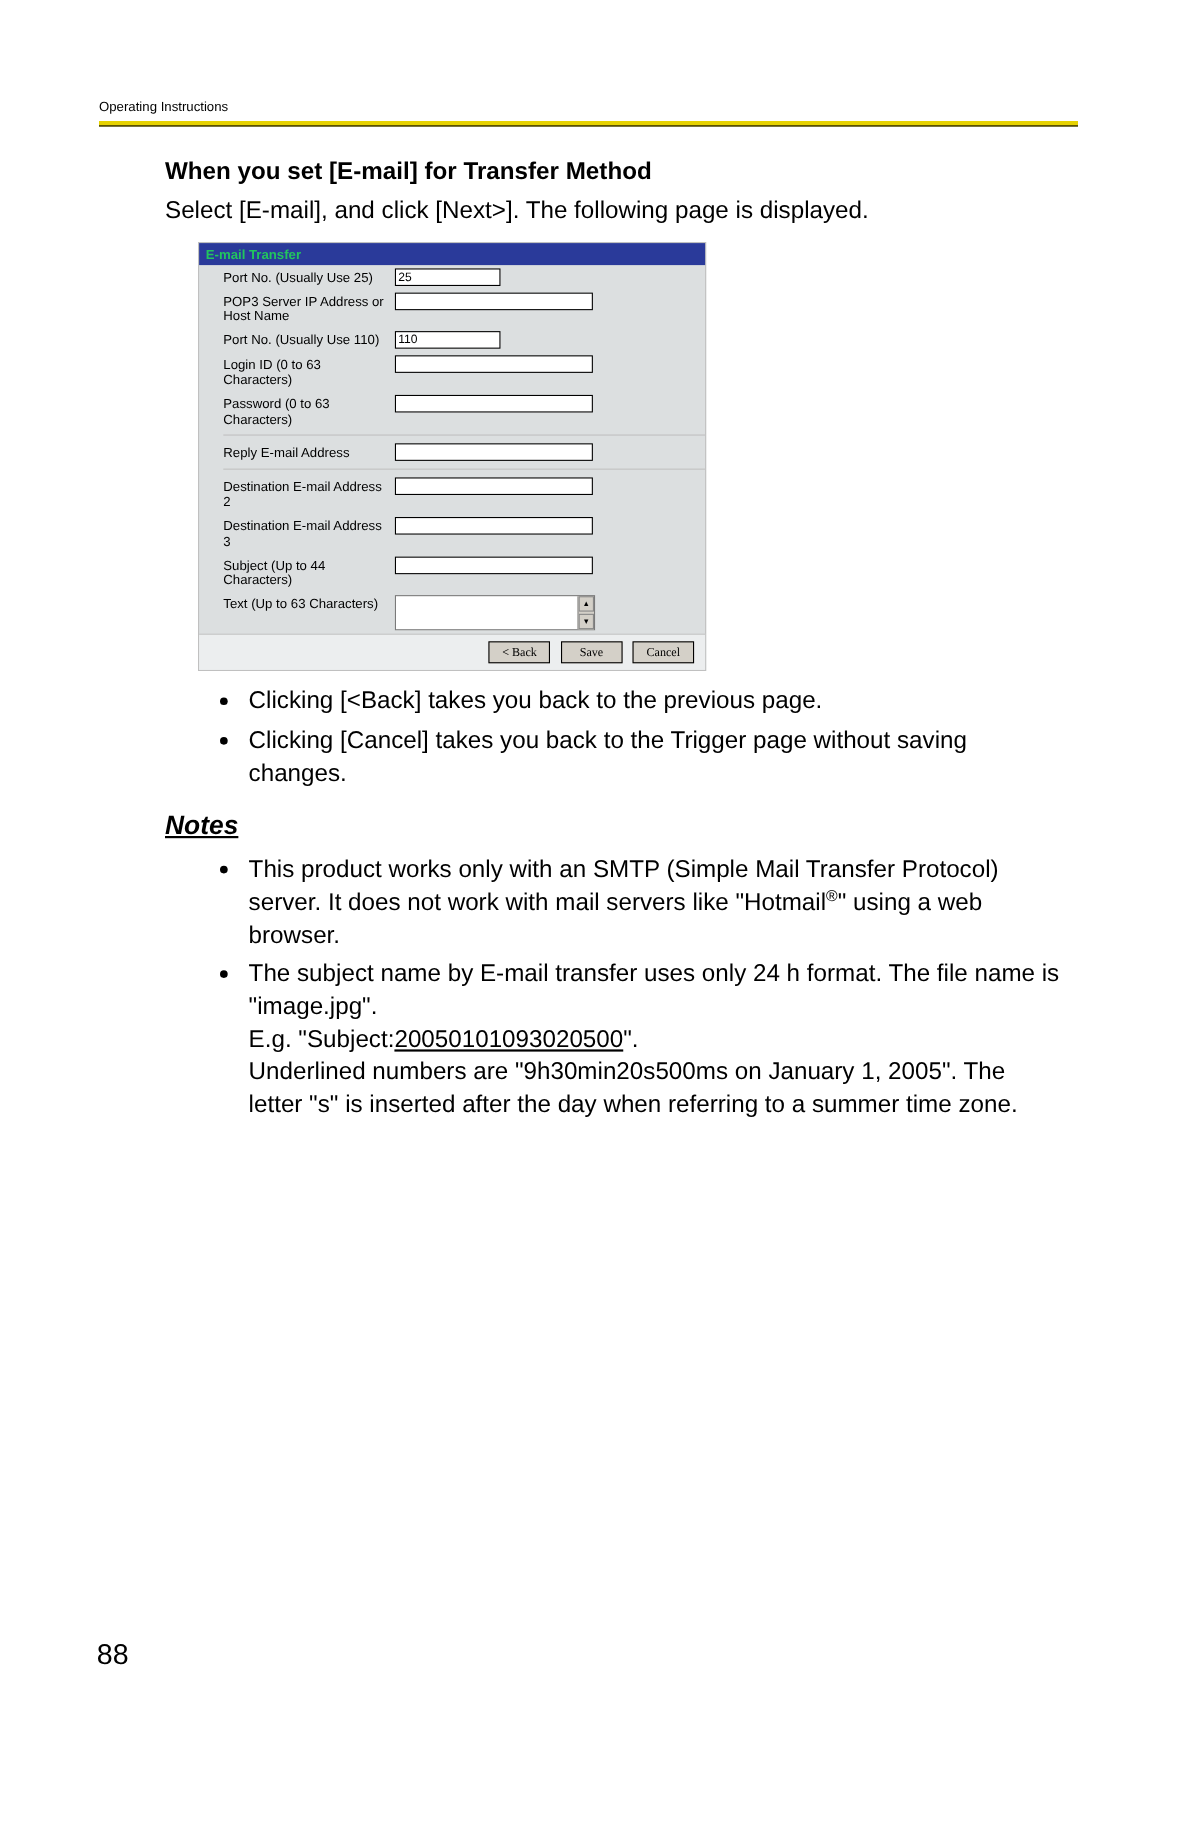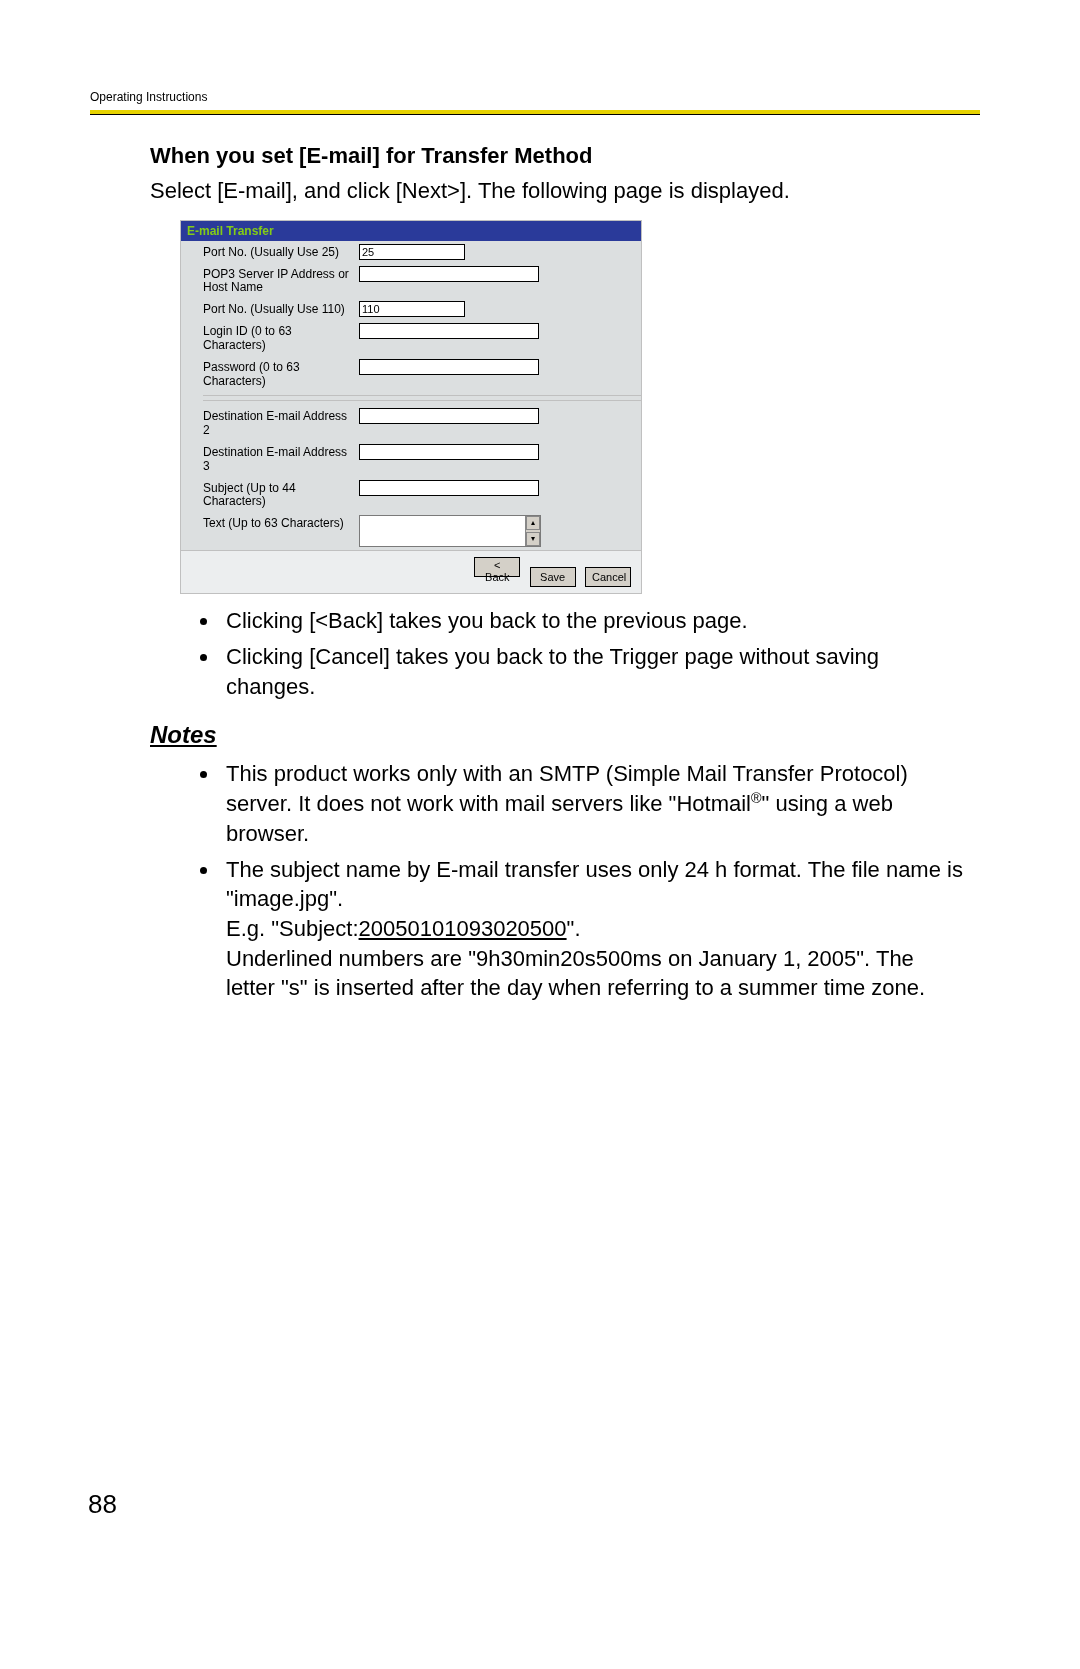--- a/index.html
+++ b/index.html
@@ -43,37 +43,37 @@
     width: 460px;
     background: #dcdfe0;
     font-family: Tahoma, Arial, sans-serif;
     font-size: 12px;
     color: #000;
     border: 1px solid #c0c0c0;
     margin: 0 0 12px 30px;
   }
   .shot-titlebar {
     background: #2a3a9a;
-    color: #84cc16;
+    color: #22c55e;
     font-weight: bold;
     padding: 3px 6px;
     font-size: 12px;
   }
   .shot-row {
     display: flex;
     padding: 3px 8px 3px 22px;
     gap: 6px;
   }
   .shot-label {
     width: 150px;
     line-height: 1.15;
     padding-top: 2px;
   }
   .shot-row input[type="text"] {
-    width: 106px;
+    width: 96px;
     height: 16px;
     border: 1px solid #000;
     background: #fff;
     font-size: 11px;
     padding: 0 2px;
     box-sizing: border-box;
   }
   .shot-row input.long { width: 180px; }
   .shot-divider {
     border-top: 1px solid #c0c0c0;
@@ -110,23 +110,23 @@
     border: 1px solid #888;
     background: #d4d0c8;
   }
   .shot-buttons {
     border-top: 1px solid #c0c0c0;
     padding: 6px 10px;
     text-align: right;
     background: #eceeef;
   }
   .shot-buttons button {
-    font-family: Liberation Sans, sans-serif;
+    font-family: Liberation Serif, serif;
     font-size: 11px;
-    width: 46px;
+    width: 56px;
     height: 20px;
     margin-left: 6px;
     background: #d4d0c8;
     border: 1px solid #000;
   }
   
   ul.bullets {
     list-style: disc;
     padding-left: 70px;
     margin: 8px 16px 20px 0;
@@ -182,20 +182,26 @@
           <div class="shot-row">
             <div class="shot-label">Login ID (0 to 63 Characters)</div>
             <input type="text" class="long" style="">
           </div>
           <div class="shot-row">
             <div class="shot-label">Password (0 to 63 Characters)</div>
             <input type="text" class="long" style="">
           </div>
         </div>
       <div class="shot-divider"></div>
+      <div id="fields-block-2">
+          <div class="shot-row">
+            <div class="shot-label">Reply E-mail Address</div>
+            <input type="text" class="long" style="">
+          </div>
+        </div>
       <div class="shot-divider"></div>
       <div id="fields-block-3">
           <div class="shot-row">
             <div class="shot-label">Destination E-mail Address 2</div>
             <input type="text" class="long" style="">
           </div>
           <div class="shot-row">
             <div class="shot-label">Destination E-mail Address 3</div>
             <input type="text" class="long" style="">
           </div>

